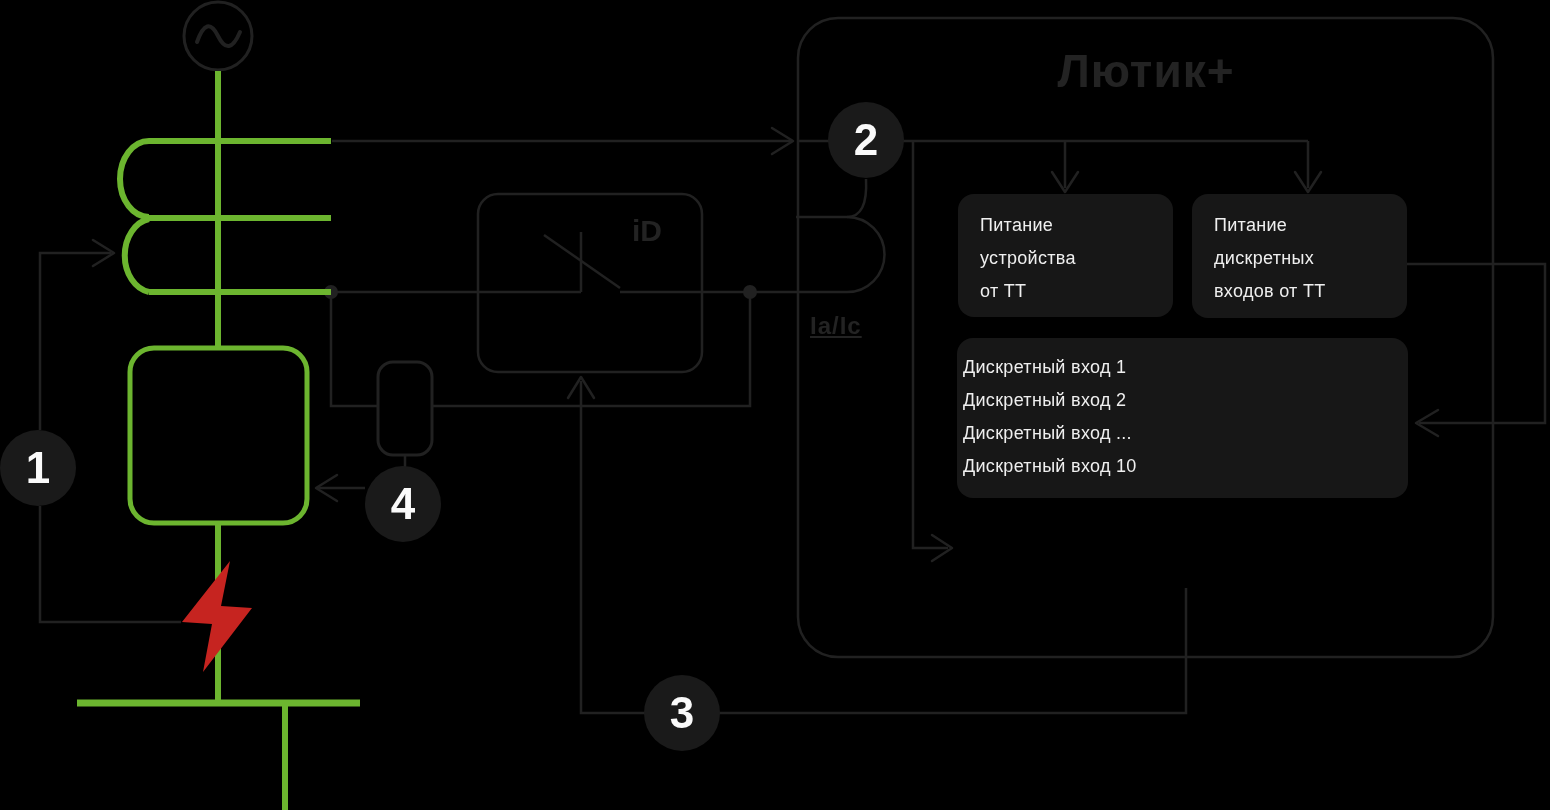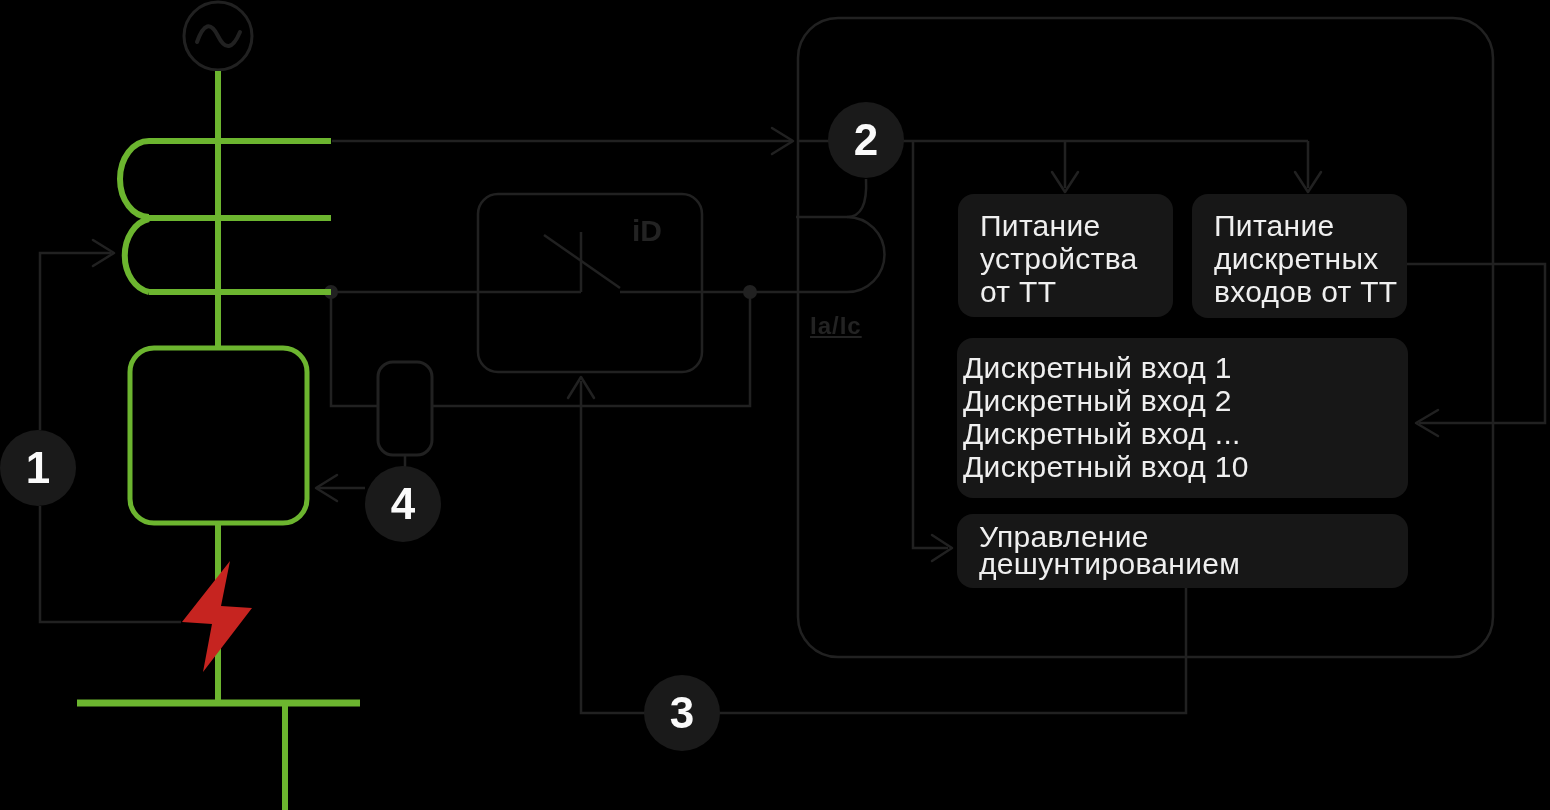--- a/index.html
+++ b/index.html
@@ -19,21 +19,21 @@
   .d3{stroke:var(--line);fill:none;stroke-width:3px;}
   .ah{stroke:var(--line);fill:none;stroke-width:2.5px;stroke-linecap:round;stroke-linejoin:round;}
   .dot{fill:var(--line);stroke:none;}
   .g6{stroke:var(--green);fill:none;stroke-width:6px;}
   .g5{stroke:var(--green);fill:none;stroke-width:5px;}
   .g7{stroke:var(--green);fill:none;stroke-width:7px;}
   .bolt{fill:var(--red);stroke:none;}
   
   .panel{
     position:absolute;background:var(--panel);border-radius:16px;
-    color:var(--text);font-size:30px;line-height:33px;font-weight:400;
+    color:var(--text);font-size:18px;line-height:33px;font-weight:400;
     letter-spacing:.3px;
   }
   .multiline{white-space:pre-line;}
   .big-title{
     position:absolute;left:948px;top:44px;width:396px;height:52px;
     text-align:center;font-size:46px;font-weight:700;color:var(--dim);
     letter-spacing:1px;
   }
   .dim-label{position:absolute;color:var(--dim);font-weight:700;}
   .marker{
@@ -137,20 +137,21 @@
     <g>
       <path class="g7" d="M77 703 L360 703"></path>
       <path class="g6" d="M285 703 L285 810"></path>
     </g>
 
     <g>
       <polygon class="bolt" points="230,561 182,622 212,624 203,672 252,608 221,606"></polygon>
     </g>
   </svg>
 
+  <div class="big-title">Лютик+</div>
 
   <div class="dim-label" style="left:632px;top:214px;font-size:30px;">iD</div>
 
   <div class="dim-label" style="left:810px;top:312px;font-size:24px;letter-spacing:1px;text-decoration:underline;">Ia/Ic</div>
 
   <div class="panel" style="left:958px;top:194px;width:215px;height:123px;">
     <div class="multiline" style="padding:15px 0 0 22px;">Питание
 устройства
 от ТТ</div>
   </div>
@@ -161,24 +162,20 @@
 входов от ТТ</div>
   </div>
 
   <div class="panel" style="left:957px;top:338px;width:451px;height:160px;">
     <div class="multiline" style="padding:13px 0 0 6px;">Дискретный вход 1
 Дискретный вход 2
 Дискретный вход ...
 Дискретный вход 10</div>
   </div>
 
-  <div class="panel" style="left:957px;top:514px;width:451px;height:74px;line-height:27px;">
-    <div class="multiline" style="padding:9px 0 0 22px;">Управление
-дешунтированием</div>
-  </div>
 
   <div class="marker" style="left:0px;top:430px;">
     <span>1</span>
   </div>
   <div class="marker" style="left:828px;top:102px;">
     <span>2</span>
   </div>
   <div class="marker" style="left:644px;top:675px;">
     <span>3</span>
   </div>

